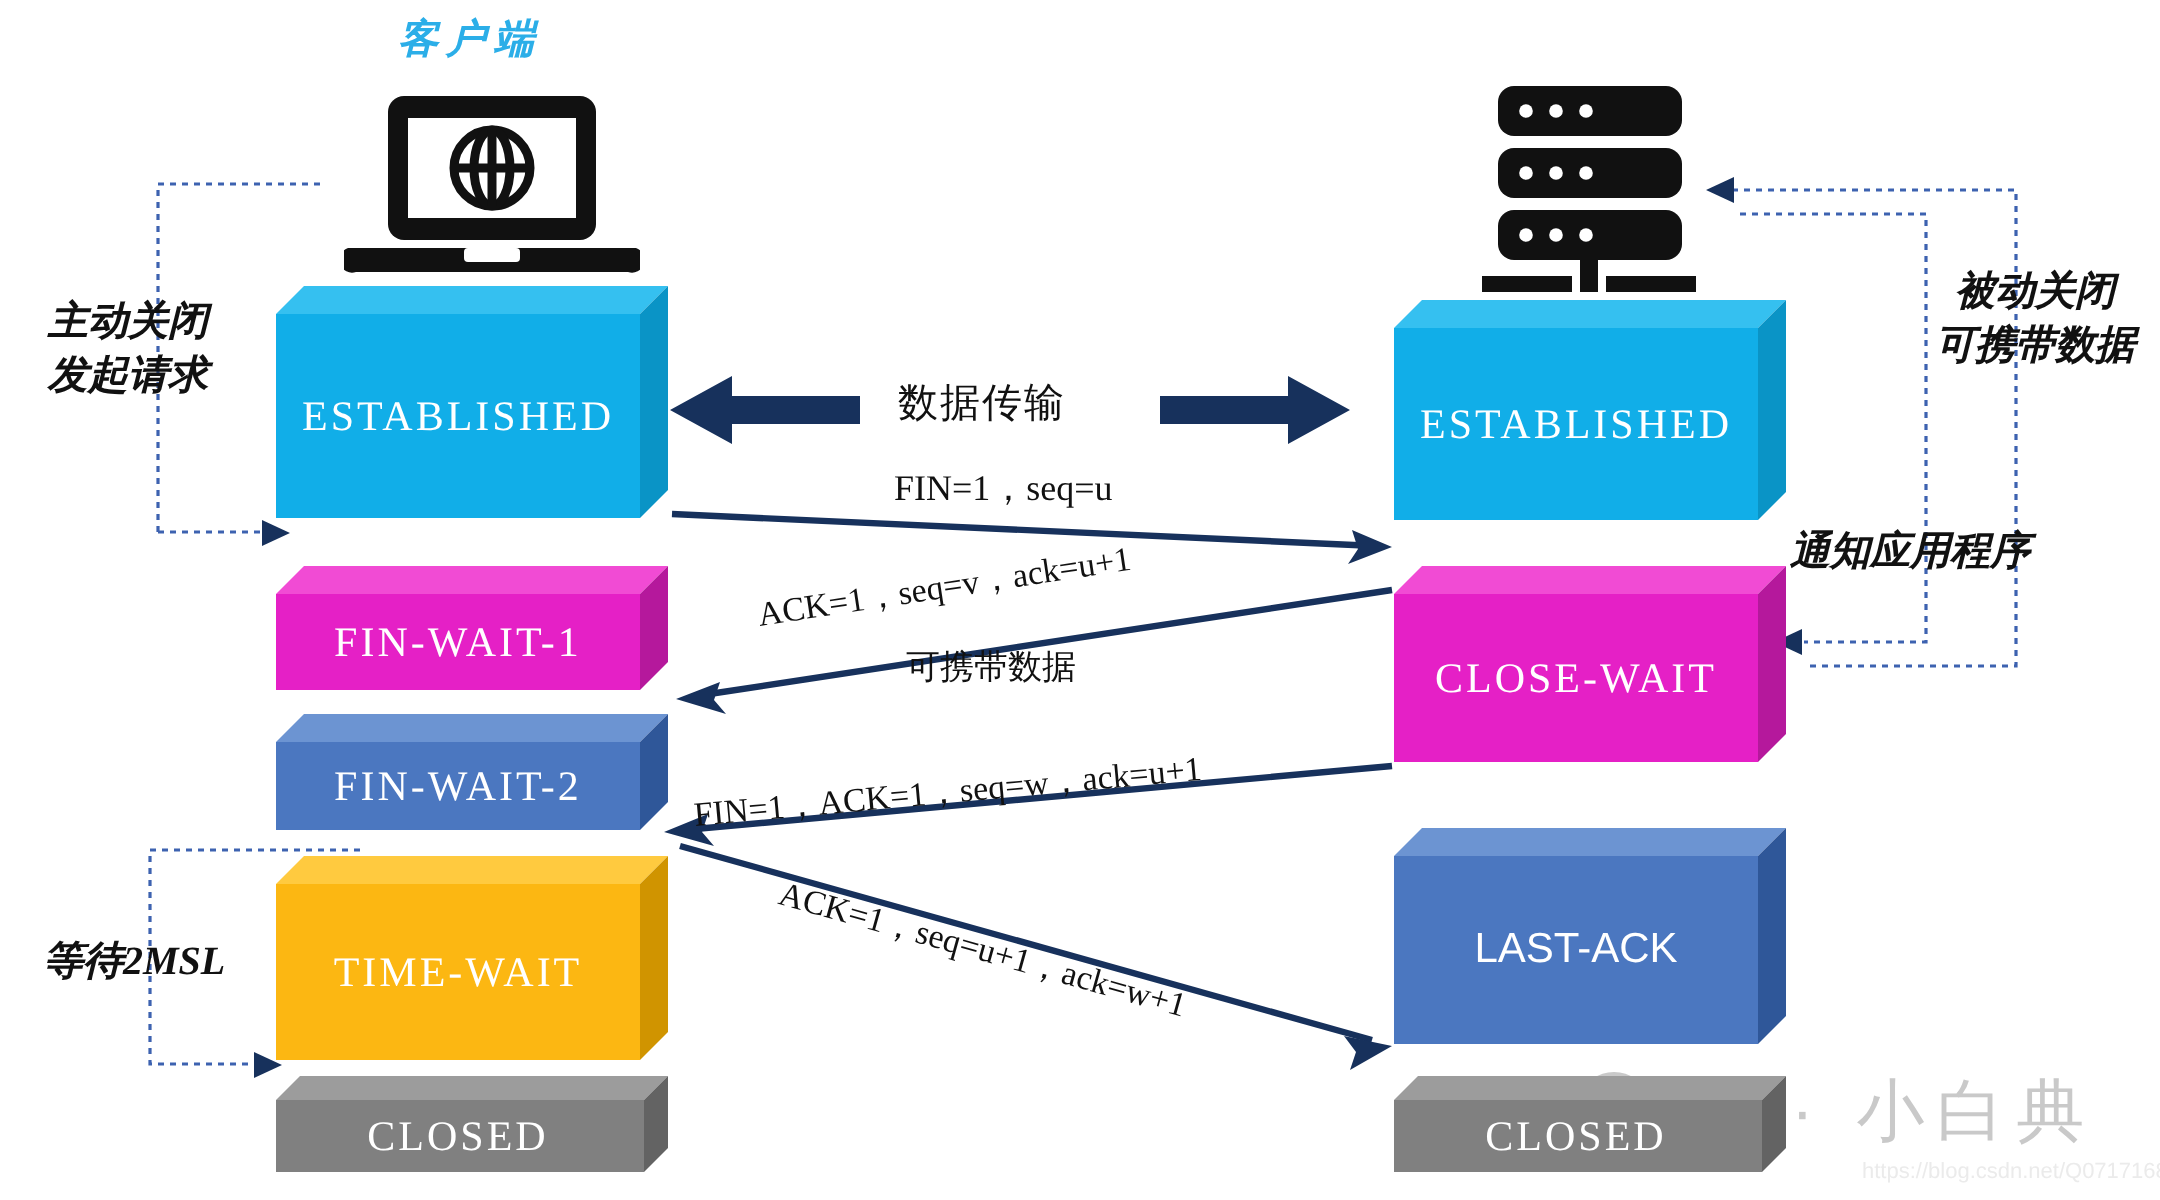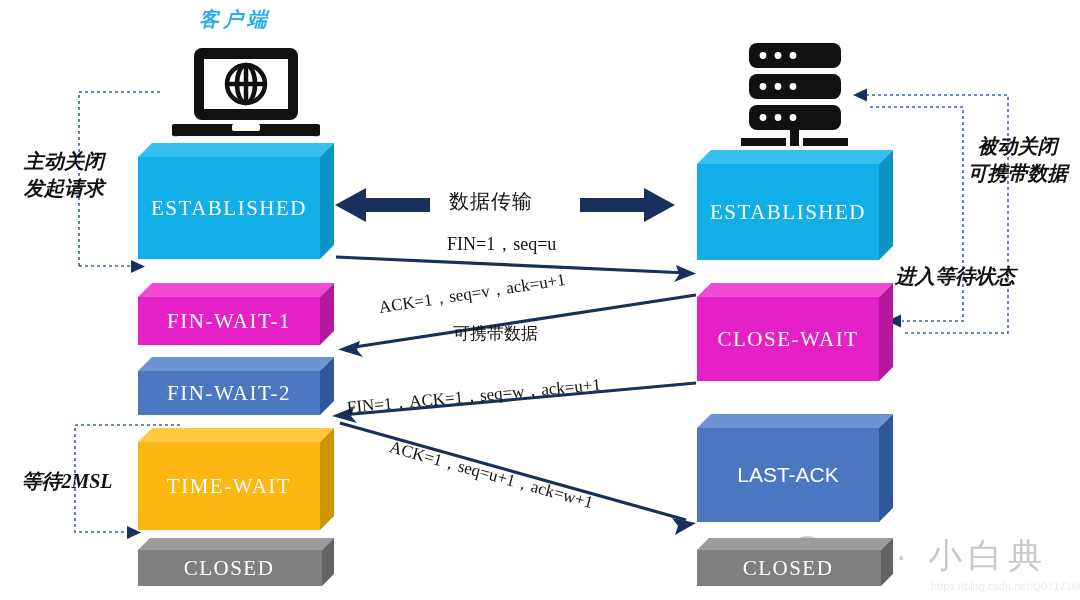--- a/index.html
+++ b/index.html
@@ -169,21 +169,21 @@
     <path d="M26 10 H168 V248 H62" fill="none" stroke="#3D62B0" stroke-width="1.6" stroke-dasharray="3,3"></path>
     <polygon points="27,3.5 13,10 27,16.5" fill="#17315C"></polygon>
 
     <path d="M30 22 H123 V236 H62" fill="none" stroke="#3D62B0" stroke-width="1.6" stroke-dasharray="3,3"></path>
     <polygon points="61,229.5 47,236 61,242.5" fill="#17315C"></polygon>
   </svg>
   <div class="anno abs" style="left:955px; top:133px; width:125px; text-align:center;">
     <div>被动关闭</div>
     <div>可携带数据</div>
   </div>
-  <div class="anno abs" style="left:895px; top:263px; width:110px; text-align:left;">进入等待状态</div>
+  <div class="anno abs" style="left:895px; top:263px; width:110px; text-align:left;">通知应用程序</div>
 
   <div class="box3d" style="left:138px; top:143px; width:182px; height:116px;">
     <svg width="196" height="116" viewBox="0 0 196 116" style="position:absolute;left:0;top:0;">
       <polygon points="0,14 14,0 196,0 182,14" fill="#35C0F0"></polygon>
       <polygon points="182,14 196,0 196,102 182,116" fill="#0A94C6"></polygon>
       <rect x="0" y="14" width="182" height="102" fill="#11AEE8"></rect>
     </svg>
     <div class="face">ESTABLISHED</div>
   </div>
 

